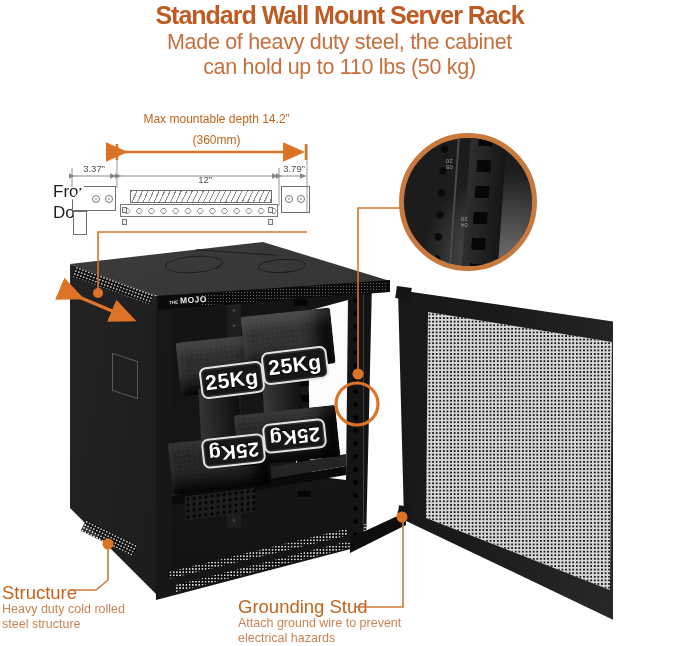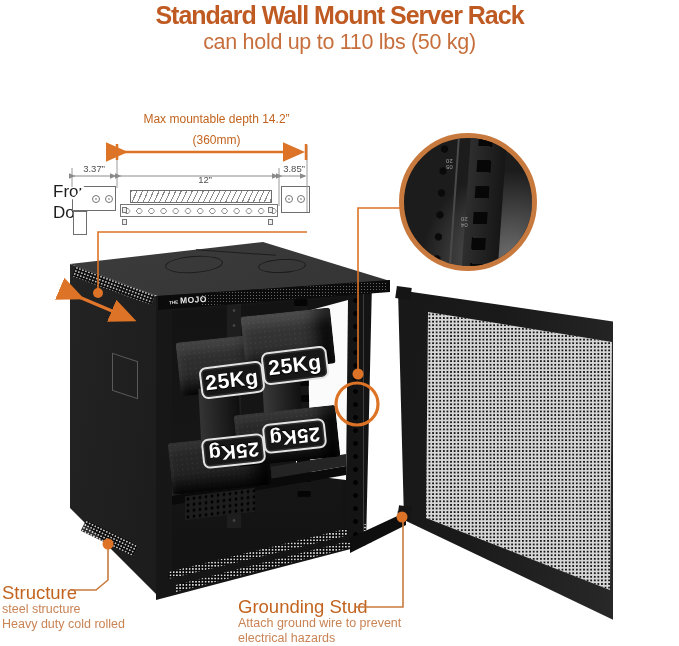--- a/index.html
+++ b/index.html
@@ -51,30 +51,31 @@
   .brand .pre{font-size:4.5px;font-weight:700;}
   .brand .main{font-size:8.5px;font-weight:800;letter-spacing:.5px;}
 </style>
 </head>
 <body>
 
 <div id="canvas">
 
   <div class="abs title">Standard Wall Mount Server Rack</div>
   <div class="abs subtitle">
+    <div>Made of heavy duty steel, the cabinet</div>
     <div>can hold up to 110 lbs (50 kg)</div>
   </div>
 
   <div class="abs depth-label">
     <div>Max mountable depth 14.2”</div>
     <div>(360mm)</div>
   </div>
   <div class="abs dim-text" style="left:72px;">3.37”</div>
   <div class="abs dim-text" style="left:183px;margin-top:11px;">12”</div>
-  <div class="abs dim-text" style="left:272px;">3.85”</div>
+  <div class="abs dim-text" style="left:272px;">3.79”</div>
   <div class="abs front-door">
     <div>Front</div>
     <div>Door</div>
   </div>
 
   <div class="abs" style="left:0;top:0;width:679px;height:646px;pointer-events:none;">
 
     <div class="abs dblock" style="left:72px;top:186px;width:44px;height:25px;clip-path:polygon(0 55%,28% 0,100% 0,100% 100%,0 100%);"></div>
     <div class="abs screw" style="left:92px;top:195px;"></div>
     <div class="abs screw" style="left:105px;top:195px;"></div>
@@ -188,22 +189,22 @@
                 background-image:repeating-linear-gradient(180deg,#070707 0 12px,transparent 12px 26px);"></div>
     <div class="abs stamp" style="left:57px;top:78px;">
       <div>04</div>
       <div>20</div>
     </div>
   </div>
 
 
   <div class="abs anno-title" style="left:2px;top:582px;">Structure</div>
   <div class="abs anno-body" style="left:2px;top:602px;">
+    <div>Heavy duty cold rolled</div>
     <div>steel structure</div>
-    <div>Heavy duty cold rolled</div>
   </div>
   <div class="abs anno-title" style="left:238px;top:596px;">Grounding Stud</div>
   <div class="abs anno-body" style="left:238px;top:616px;">
     <div>Attach ground wire to prevent</div>
     <div>electrical hazards</div>
   </div>
 
   <svg class="abs" width="679" height="646" viewBox="0 0 679 646" style="left:0;top:0;pointer-events:none;">
     <defs>
       <marker id="arrO" markerWidth="9" markerHeight="8" refX="7" refY="4" orient="auto">

